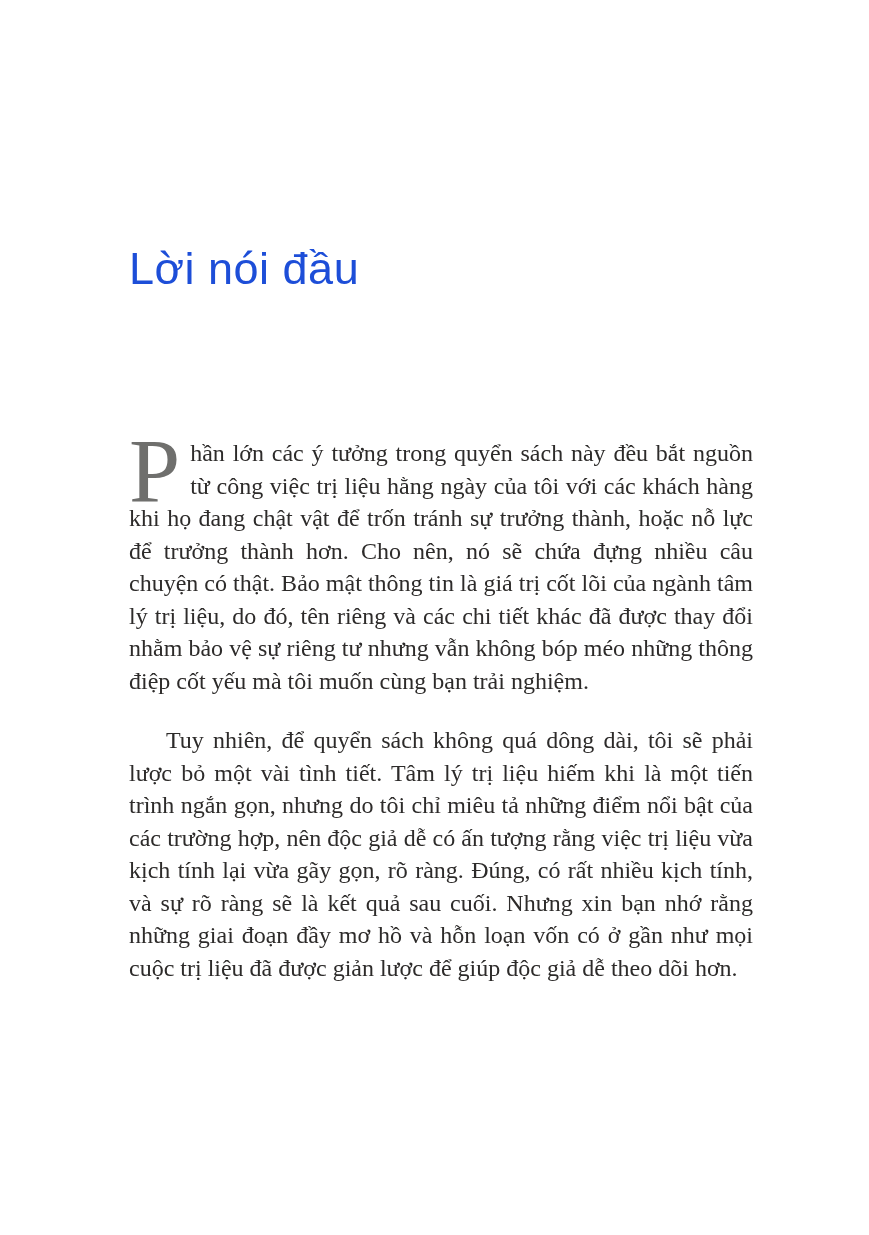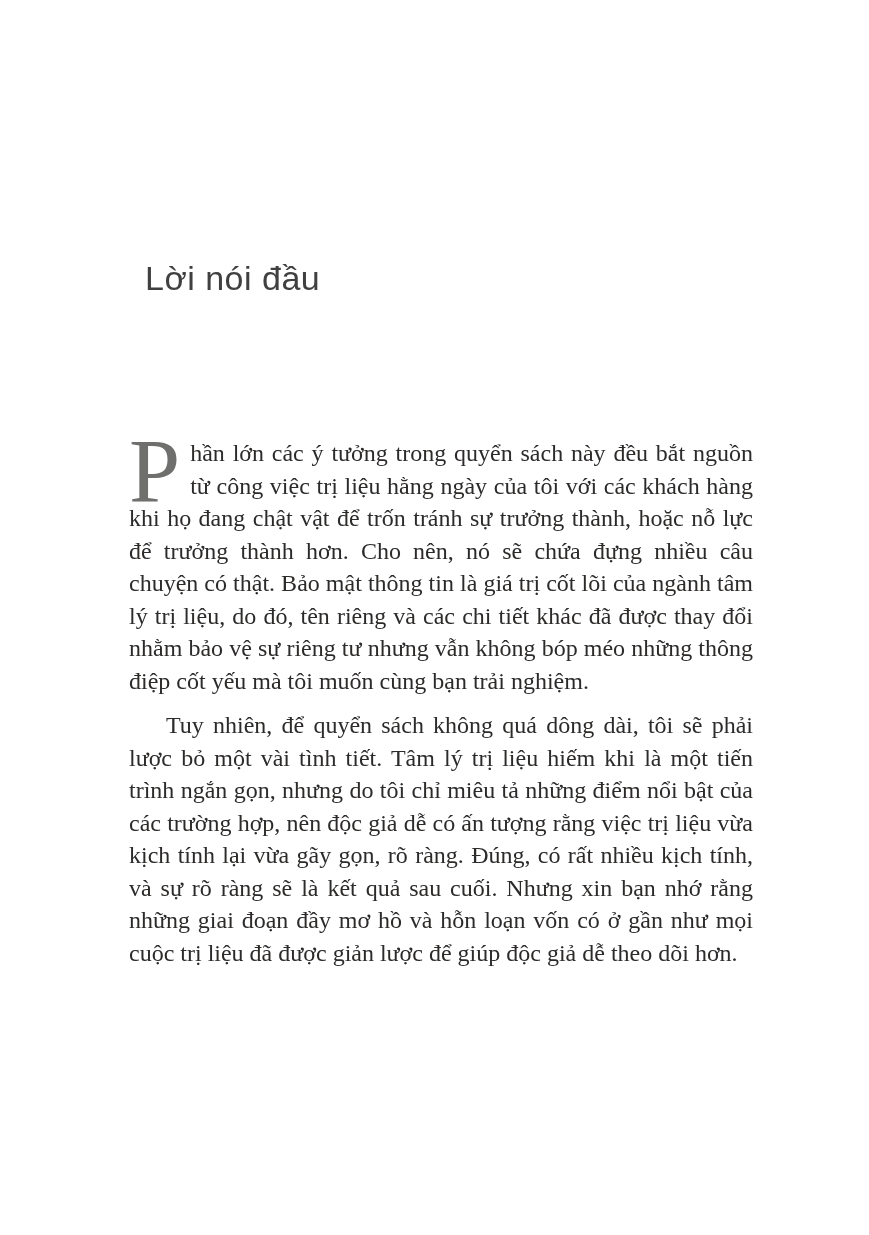--- a/index.html
+++ b/index.html
@@ -11,43 +11,43 @@
     position: relative;
     width: 869px;
     height: 1235px;
     background: #ffffff;
     overflow: hidden;
   }
   .chapter-title {
     position: absolute;
     left: 129px;
     top: 243px;
-    margin: 16px;
+    margin: 0;
     font-family: "Liberation Sans", sans-serif;
     font-weight: 300;
-    font-size: 34px;
+    font-size: 45px;
     letter-spacing: 0.5px;
-    color: #404040;
+    color: #1d4ed8;
   }
   .body-text {
     position: absolute;
     left: 129px;
     top: 437px;
     width: 624px;
     font-family: "Liberation Serif", serif;
     font-size: 24px;
     line-height: 32.5px;
     color: #2d2b2a;
     text-align: justify;
   }
   .body-text p {
     margin: 0;
   }
   .body-text p.indented {
-    margin-top: 12px;
+    margin-top: 27px;
     text-indent: 37px;
   }
   .drop-cap {
     float: left;
     font-family: "Liberation Serif", serif;
     font-size: 92px;
     line-height: 62px;
     padding: 3px 10px 0 0;
     color: #6f6f6d;
   }

